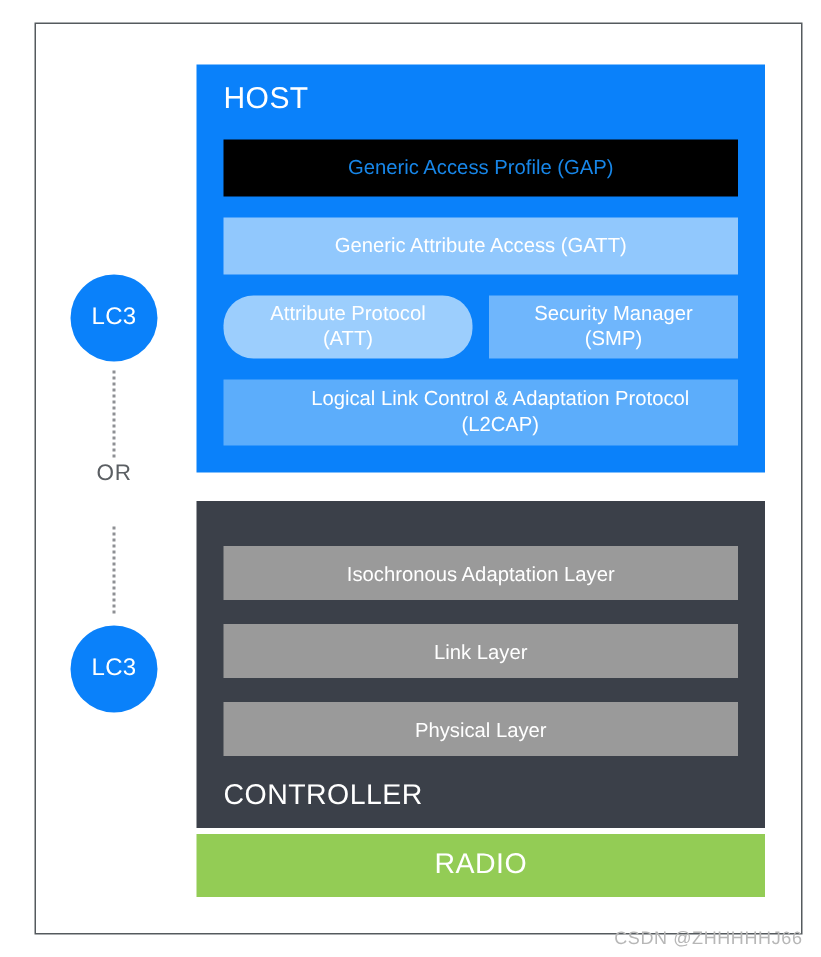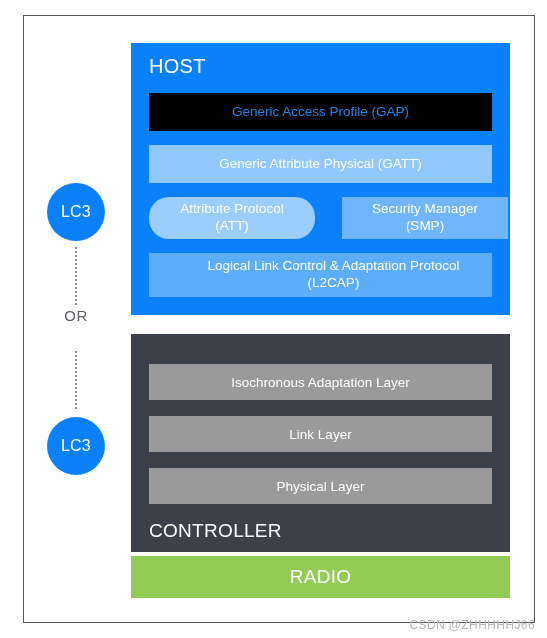--- a/index.html
+++ b/index.html
@@ -132,21 +132,20 @@
     color: #ffffff;
     border-radius: 20px;
   }
   .smp {
     left: 195px;
     top: 154px;
     width: 166px;
     height: 42px;
     background: #6fb6fc;
     color: #ffffff;
-    margin-left: 16px;
   }
   .l2cap {
     left: 18px;
     top: 210px;
     width: 343px;
     height: 44px;
     background: #5cadfb;
     color: #ffffff;
     padding-left: 26px;
   }
@@ -251,21 +250,21 @@
     <div class="lc3 lc3-bottom">
       <span>LC3</span>
     </div>
   </div>
 
   <div class="host">
     <div class="host-title">HOST</div>
 
     <div class="layer gap">Generic Access Profile (GAP)</div>
 
-    <div class="layer gatt">Generic Attribute Physical (GATT)</div>
+    <div class="layer gatt">Generic Attribute Access (GATT)</div>
 
     <div class="layer att">Attribute Protocol<br>(ATT)</div>
 
     <div class="layer smp">Security Manager<br>(SMP)</div>
 
     <div class="layer l2cap">Logical Link Control &amp; Adaptation Protocol<br>(L2CAP)</div>
   </div>
 
   <div class="controller">
     <div class="ctrl-layer ial">Isochronous Adaptation Layer</div>

